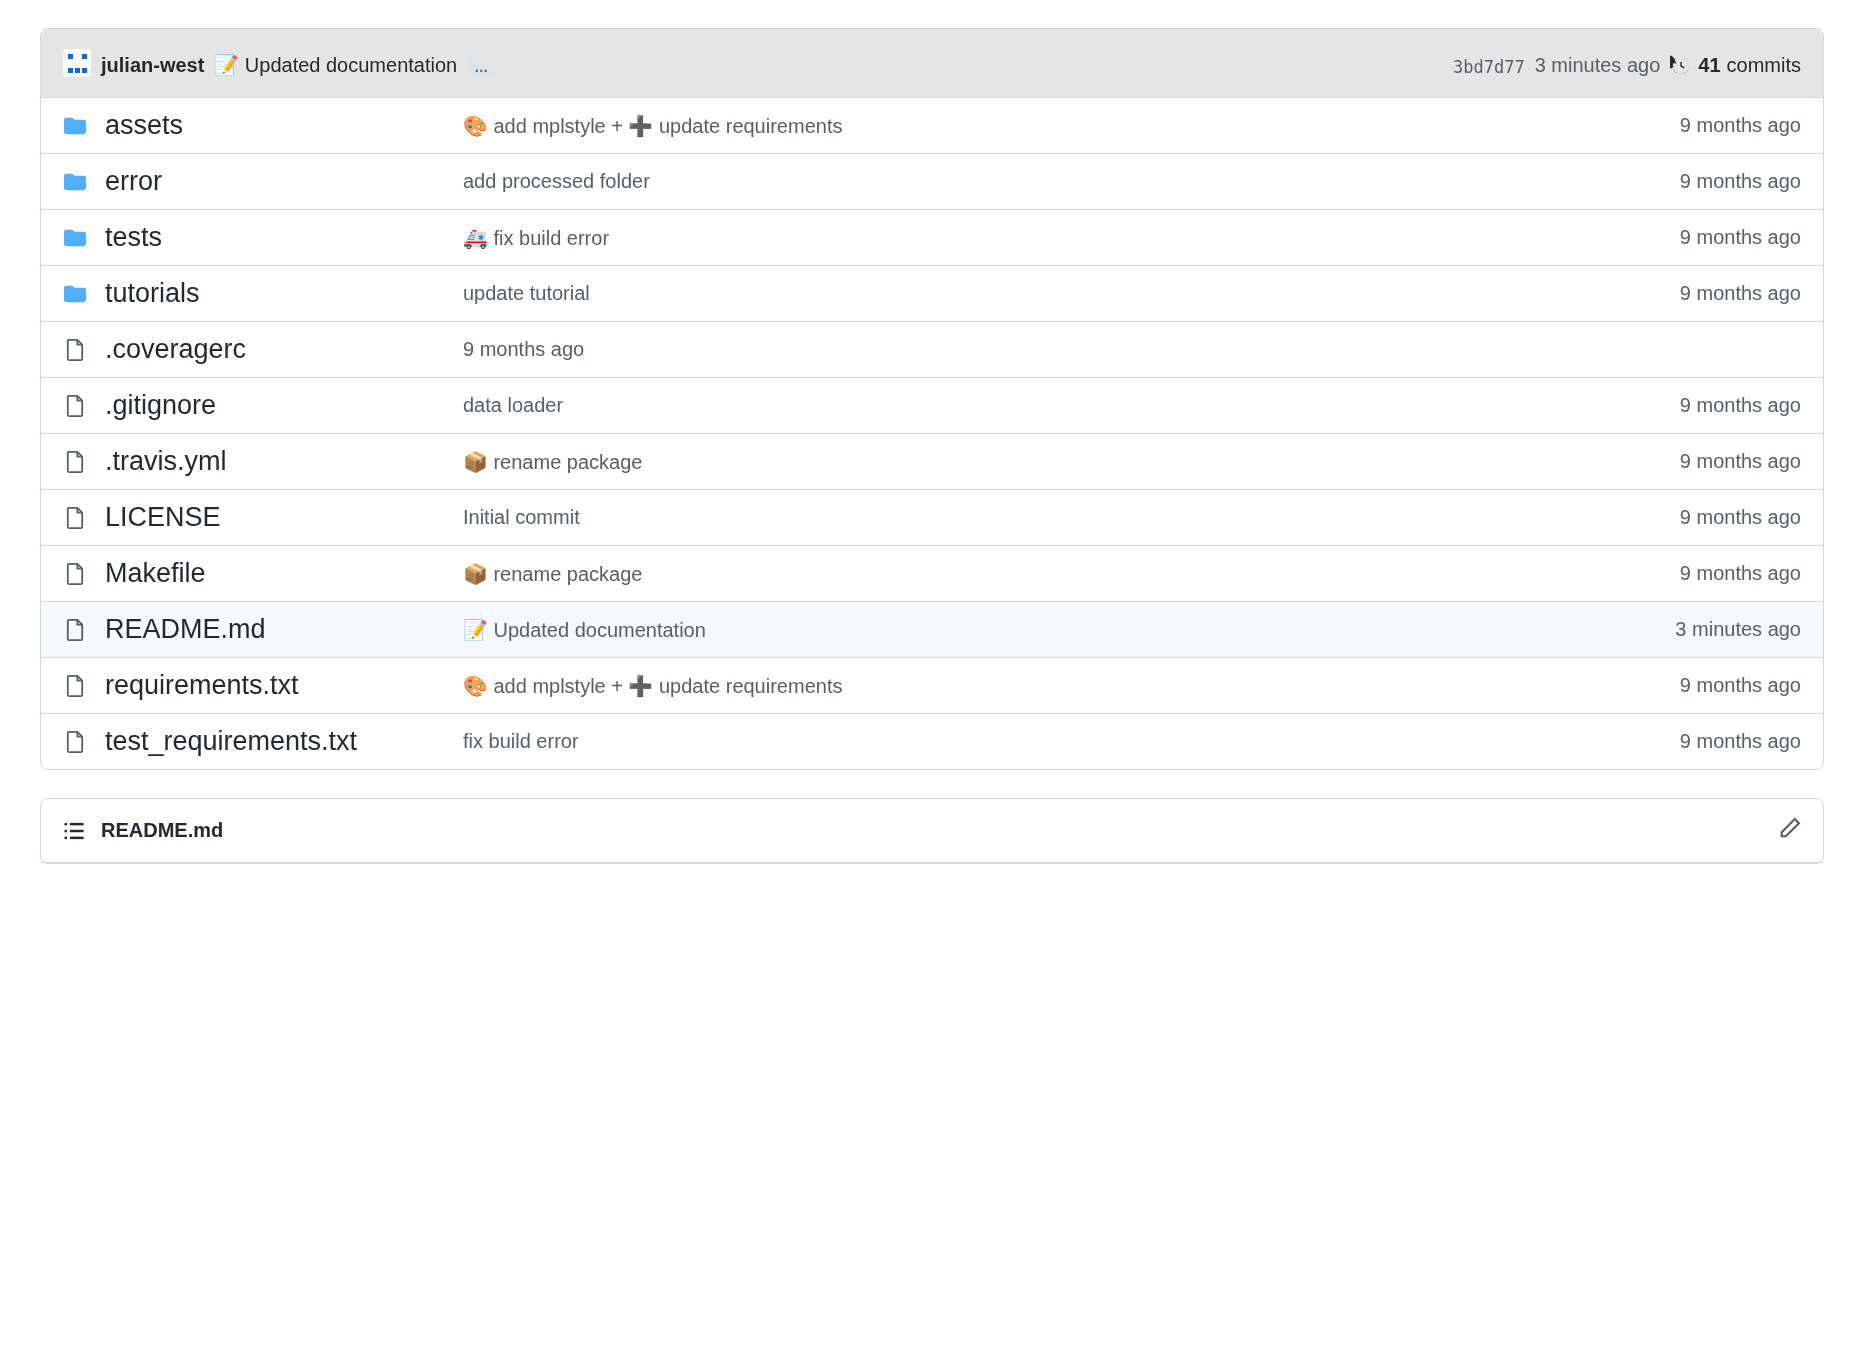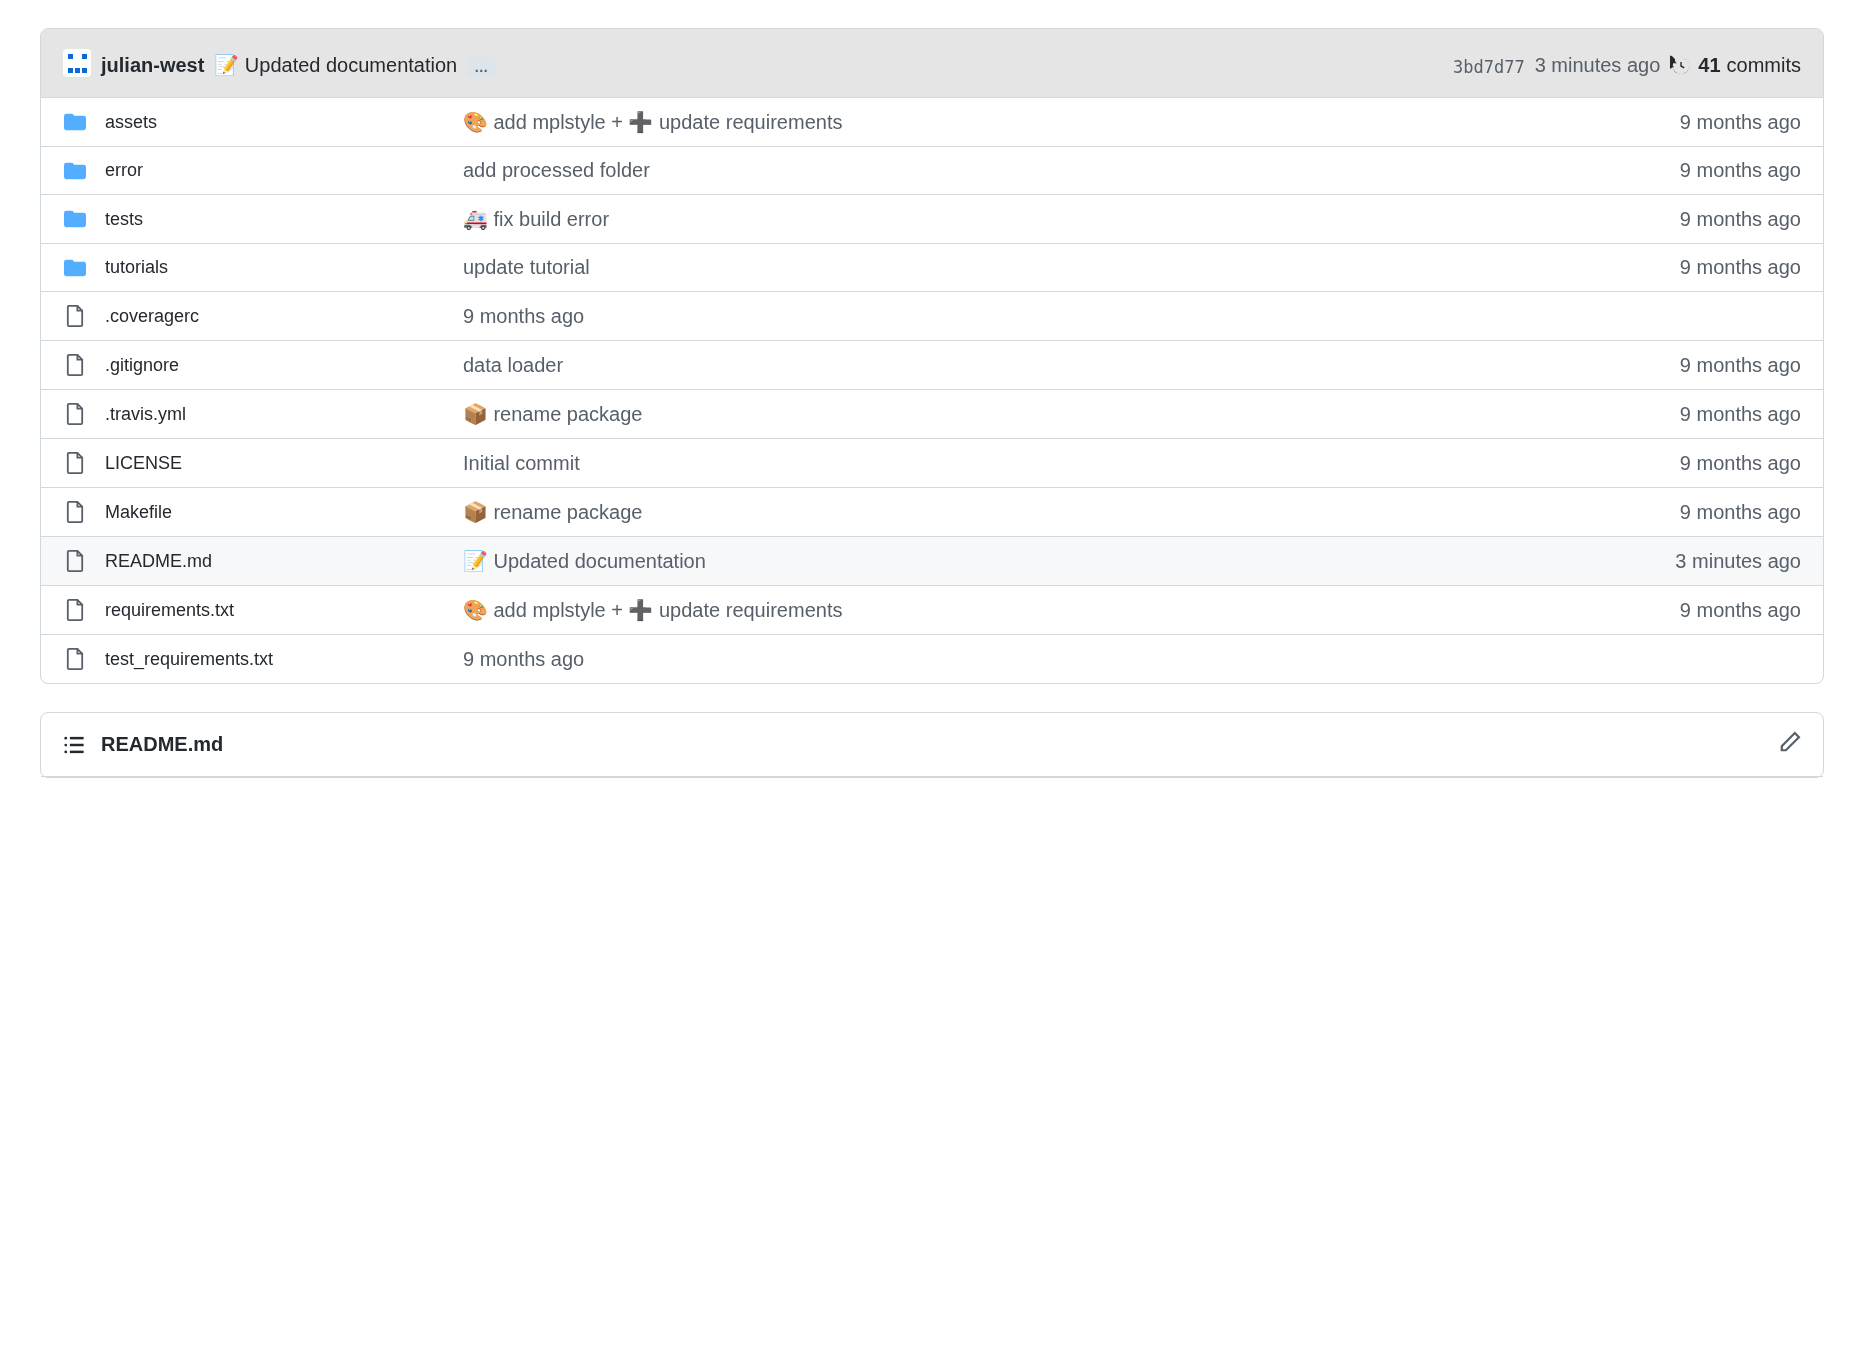--- a/index.html
+++ b/index.html
@@ -89,21 +89,21 @@
     padding: 12px 22px;
     border-bottom: 1px solid #d0d7de;
     gap: 18px;
   }
   .row:last-child { border-bottom: none; }
   .row.highlight { background: #f6f8fa; }
   .col-icon { width: 24px; flex-shrink: 0; display:flex; align-items:center; justify-content:center;}
   .col-name {
     width: 340px;
     flex-shrink: 0;
-    font-size: 18px;
+    font-size: 27px;
     color: #24292f;
   }
   .col-name a { color: #24292f; text-decoration: none; }
   .col-msg {
     flex: 1;
     font-size: 20px;
     color: #57606a;
     white-space: nowrap;
     overflow: hidden;
     text-overflow: ellipsis;
@@ -288,20 +288,21 @@
         <span class="col-time">9 months ago</span>
       </div>
       <div class="row">
         <span class="col-icon">
           <svg class="file-icon" viewBox="0 0 16 20">
             <path d="M3 1.5h7l4 4v12a1 1 0 0 1-1 1H3a1 1 0 0 1-1-1v-15a1 1 0 0 1 1-1z"></path>
             <path d="M10 1.5v4h4"></path>
           </svg>
         </span>
         <span class="col-name"><a>test_requirements.txt</a></span>
+        <span class="col-msg"><a>fix build error</a></span>
         <span class="col-time">9 months ago</span>
       </div>
     </div>
 </div>
 
 <div class="readme-box">
   <div class="readme-header">
     <svg class="list-icon" viewBox="0 0 16 16">
       <circle cx="2" cy="3" r="1" fill="#24292f" stroke="none"></circle>
       <line x1="5" y1="3" x2="15" y2="3"></line>

